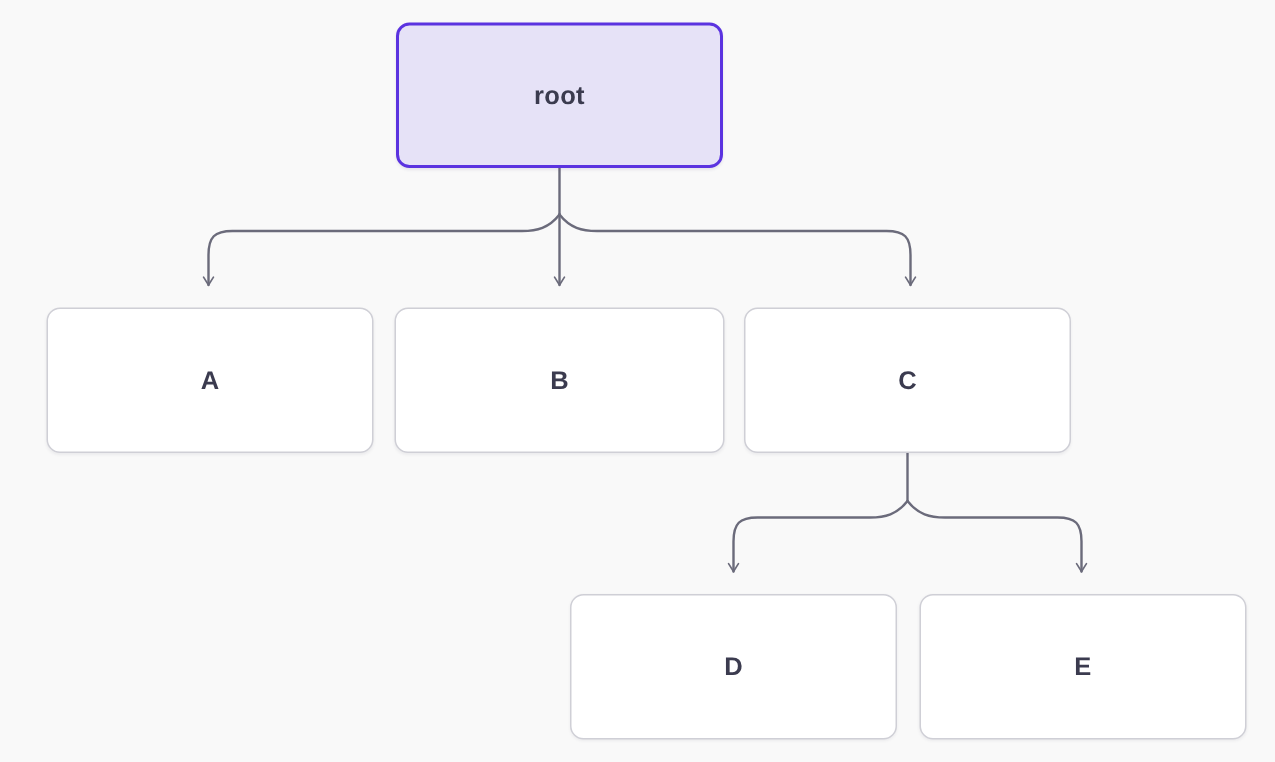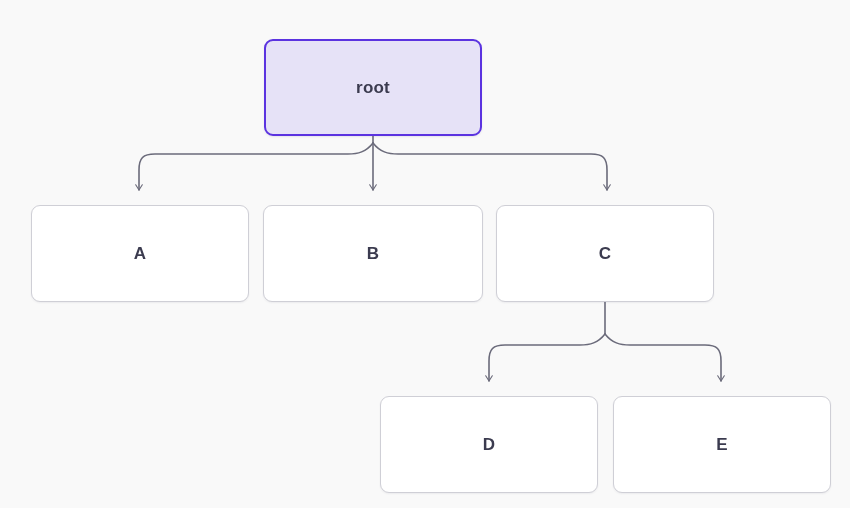--- a/index.html
+++ b/index.html
@@ -90,21 +90,21 @@
       <path d="M 605 334 C 598 343, 590 345, 580 345
                L 505 345 C 493 345, 489 349, 489 361
                L 489 381" marker-end="url(#arrow-open-v)"></path>
 
       <path d="M 605 334 C 612 343, 620 345, 630 345
                L 705 345 C 717 345, 721 349, 721 361
                L 721 381" marker-end="url(#arrow-open-v)"></path>
     </g>
   </svg>
 
-  <div class="node node-root" id="node-root" style="left:264px; top:15px; width:218px; height:97px;margin-top:24px;">
+  <div class="node node-root" id="node-root" style="left:264px; top:15px; width:218px; height:97px;">
     <span class="node-label" style="color:#3b3b4f;">root</span>
   </div>
 
   <div class="node node-plain" id="node-A" style="left:31px; top:205px; width:218px; height:97px;">
     <span class="node-label" style="color:#3b3b4f;">A</span>
   </div>
 
   <div class="node node-plain" id="node-B" style="left:263px; top:205px; width:220px; height:97px;">
     <span class="node-label" style="color:#3b3b4f;">B</span>
   </div>

